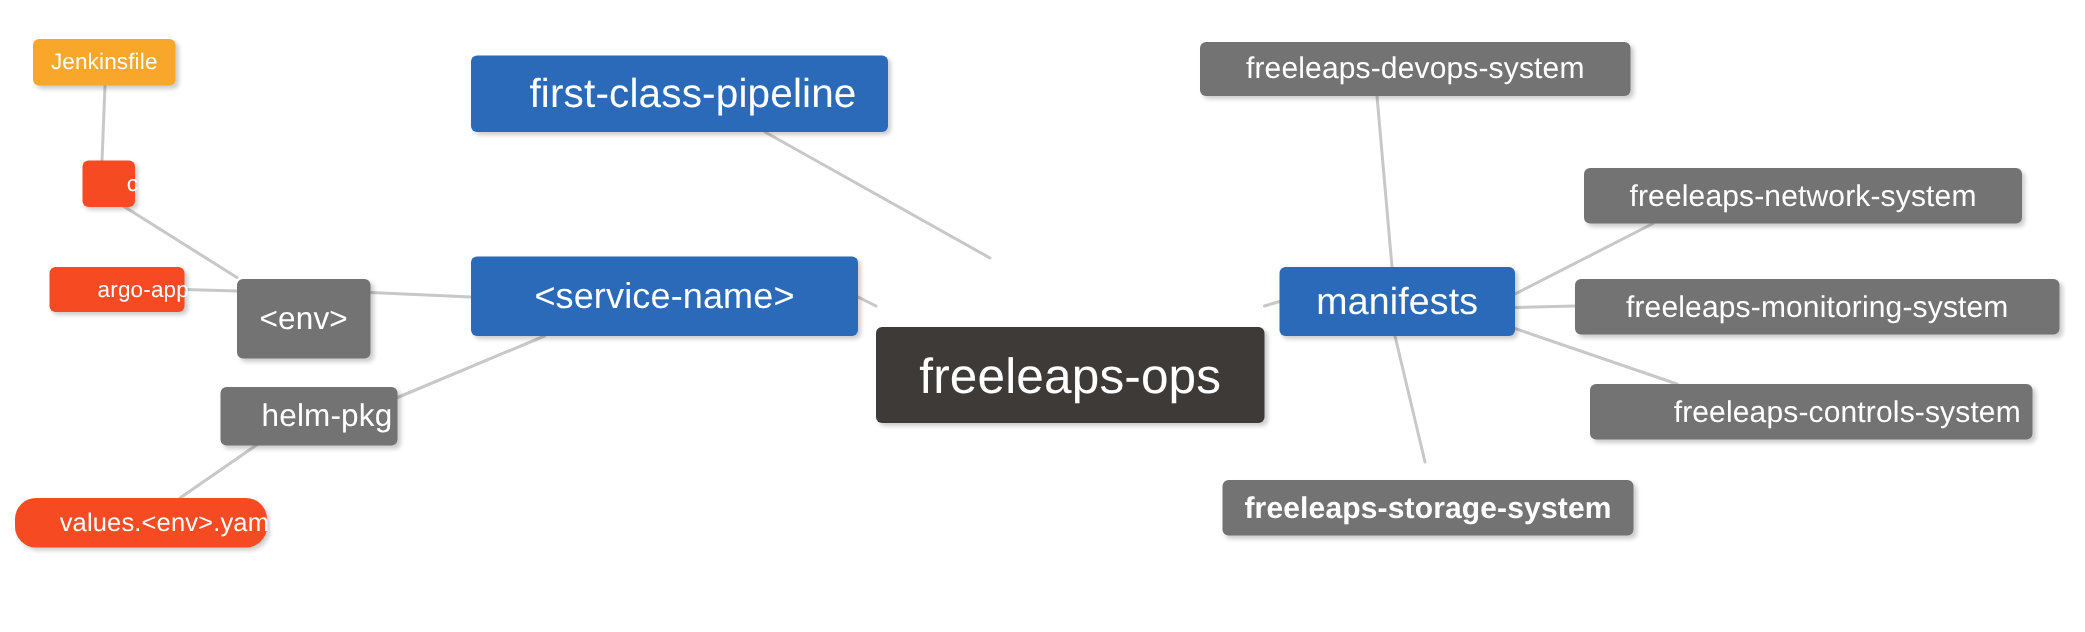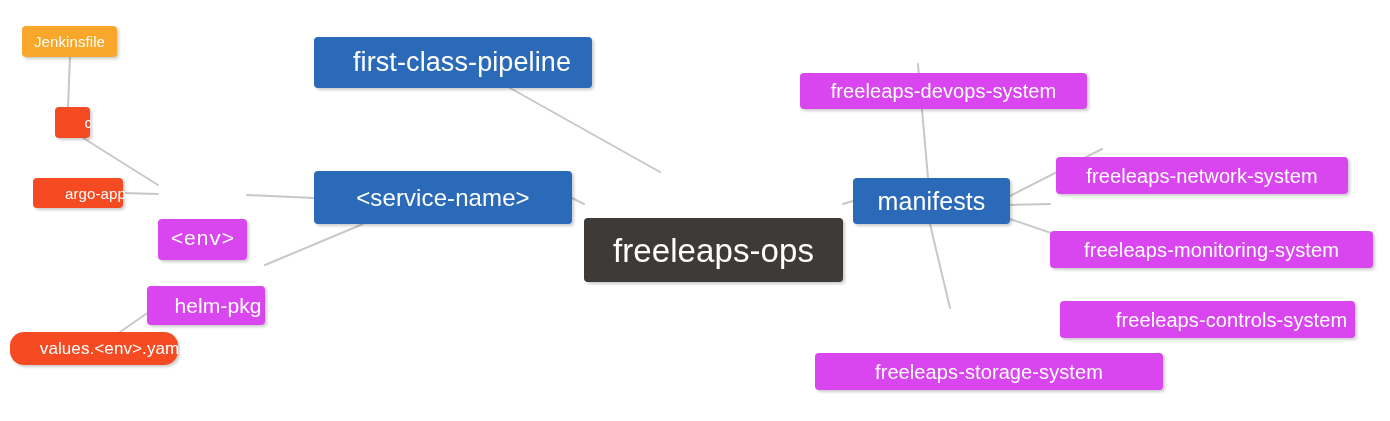--- a/index.html
+++ b/index.html
@@ -18,21 +18,21 @@
     color:#ffffff;
     border-radius:4px;
     white-space:nowrap;
     line-height:1;
     box-shadow:2px 2px 3px rgba(0,0,0,0.20);
     letter-spacing:0.1px;
     user-select:none;
   }
   .n-root{background:#3d3a38;}
   .n-blue{background:#2a6ab8;}
-  .n-green{background:#d946ef;margin-top:45px;}
+  .n-green{background:#737373;}
   .n-orange{background:#f9a72b;}
   .n-red{background:#f64b22;padding-left:35px;}
 </style>
 </head>
 <body>
 
 <div id="canvas">
   <svg id="edges" viewBox="0 0 1390 421" xmlns="http://www.w3.org/2000/svg">
       <line x1="584" y1="204" x2="572" y2="198" stroke="#c8c8c8" stroke-width="2" stroke-linecap="round"></line>
       <line x1="843" y1="204" x2="853" y2="201" stroke="#c8c8c8" stroke-width="2" stroke-linecap="round"></line>
@@ -47,25 +47,25 @@
       <line x1="1010" y1="196" x2="1102" y2="149" stroke="#c8c8c8" stroke-width="2" stroke-linecap="round"></line>
       <line x1="1010" y1="205" x2="1050" y2="204" stroke="#c8c8c8" stroke-width="2" stroke-linecap="round"></line>
       <line x1="1010" y1="219" x2="1118" y2="256" stroke="#c8c8c8" stroke-width="2" stroke-linecap="round"></line>
       <line x1="930" y1="224" x2="950" y2="308" stroke="#c8c8c8" stroke-width="2" stroke-linecap="round"></line>
     </svg>
   <div id="node-layer">
       <div class="node n-root" style="left: 584px; top: 172px; width: 259px; height: 64px; font-size: 33px; margin-top: 46px;">freeleaps-ops</div>
       <div class="node n-blue" style="left: 314px; top: 171px; width: 258px; height: 53px; font-size: 24px;">&lt;service-name&gt;</div>
       <div class="node n-blue" style="left: 853px; top: 178px; width: 157px; height: 46px; font-size: 25px;">manifests</div>
       <div class="node n-blue" style="left: 314px; top: 37px; width: 278px; height: 51px; font-size: 27px; padding-left: 18px;">first-class-pipeline</div>
-      <div class="node n-green" style="left: 158px; top: 174px; width: 89px; height: 41px; font-size: 21px; font-family: Liberation Mono, monospace;">&lt;env&gt;</div>
-      <div class="node n-green" style="left: 147px; top: 241px; width: 118px; height: 39px; font-size: 21px; padding-left: 24px;">helm-pkg</div>
+      <div class="node n-green" style="left: 158px; top: 186px; width: 89px; height: 53px; font-size: 21px;">&lt;env&gt;</div>
+      <div class="node n-green" style="left: 147px; top: 258px; width: 118px; height: 39px; font-size: 21px; padding-left: 24px;">helm-pkg</div>
       <div class="node n-red" style="left: 55px; top: 107px; width: 28px; height: 31px; font-size: 15px;">ci</div>
       <div class="node n-red" style="left: 33px; top: 178px; width: 90px; height: 30px; font-size: 15px;">argo-app</div>
       <div class="node n-red" style="left: 10px; top: 332px; width: 168px; height: 33px; font-size: 17px; border-radius: 14px;">values.&lt;env&gt;.yaml</div>
       <div class="node n-orange" style="left: 22px; top: 26px; width: 95px; height: 31px; font-size: 15px;">Jenkinsfile</div>
       <div class="node n-green" style="left: 800px; top: 28px; width: 287px; height: 36px; font-size: 20px;">freeleaps-devops-system</div>
       <div class="node n-green" style="left: 1056px; top: 112px; width: 292px; height: 37px; font-size: 20px;">freeleaps-network-system</div>
       <div class="node n-green" style="left: 1050px; top: 186px; width: 323px; height: 37px; font-size: 20px; text-align: center;">freeleaps-monitoring-system</div>
       <div class="node n-green" style="left: 1060px; top: 256px; width: 295px; height: 37px; font-size: 20px; padding-left: 48px;">freeleaps-controls-system</div>
-      <div class="node n-green" style="left: 815px; top: 308px; width: 348px; height: 37px; font-size: 20px;">freeleaps-storage-system</div>
+      <div class="node n-green" style="left: 815px; top: 320px; width: 274px; height: 37px; font-size: 20px; font-weight: bold;">freeleaps-storage-system</div>
     </div>
 </div>
 
 </body></html>

